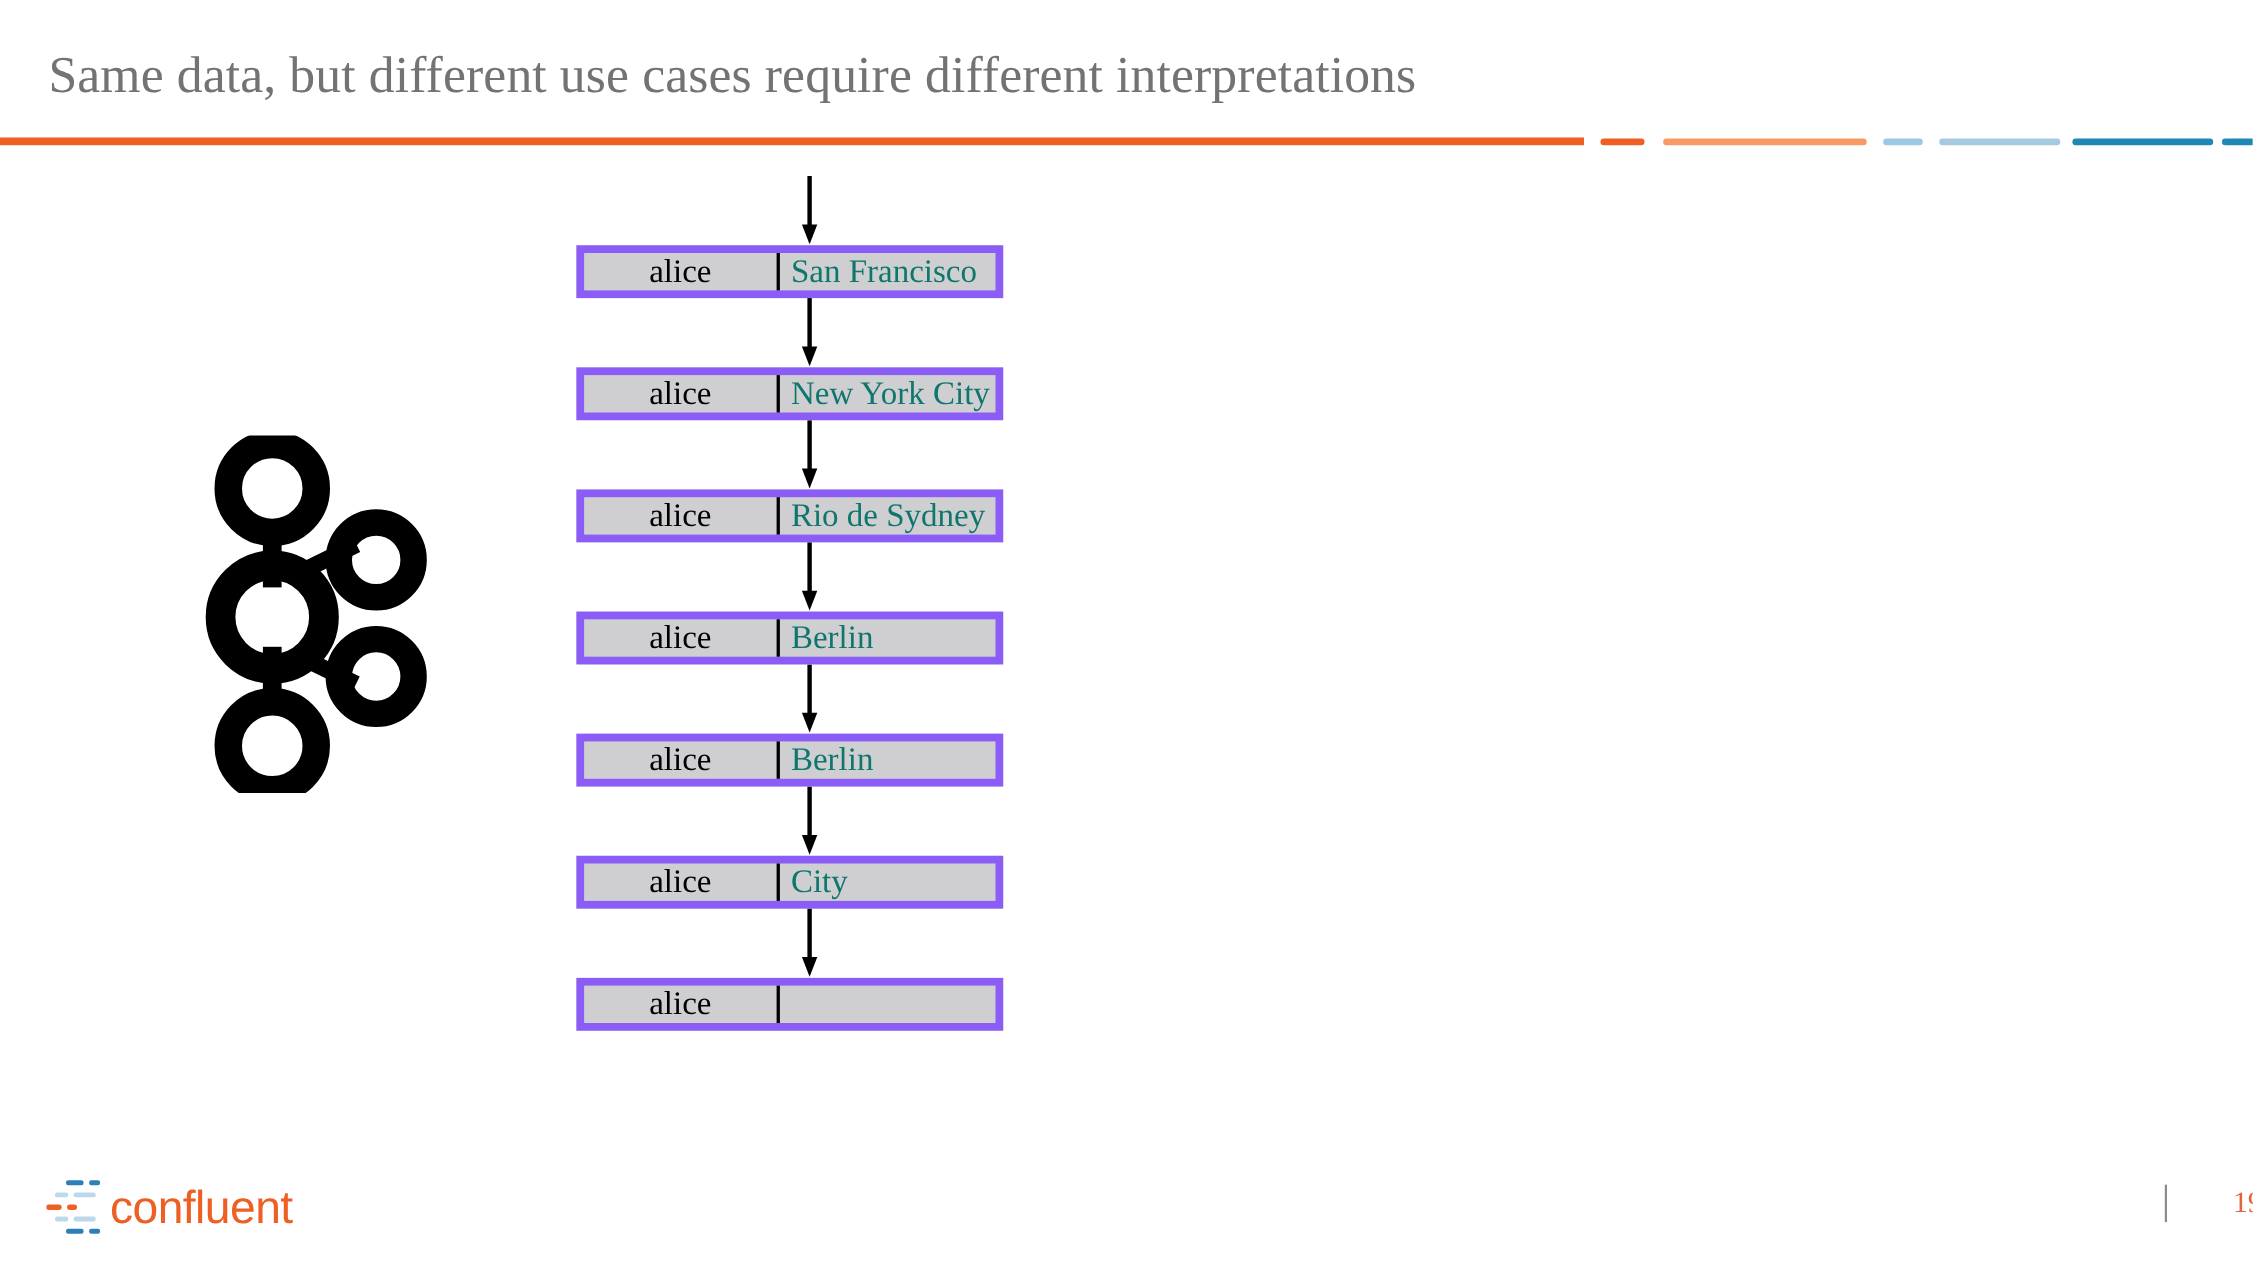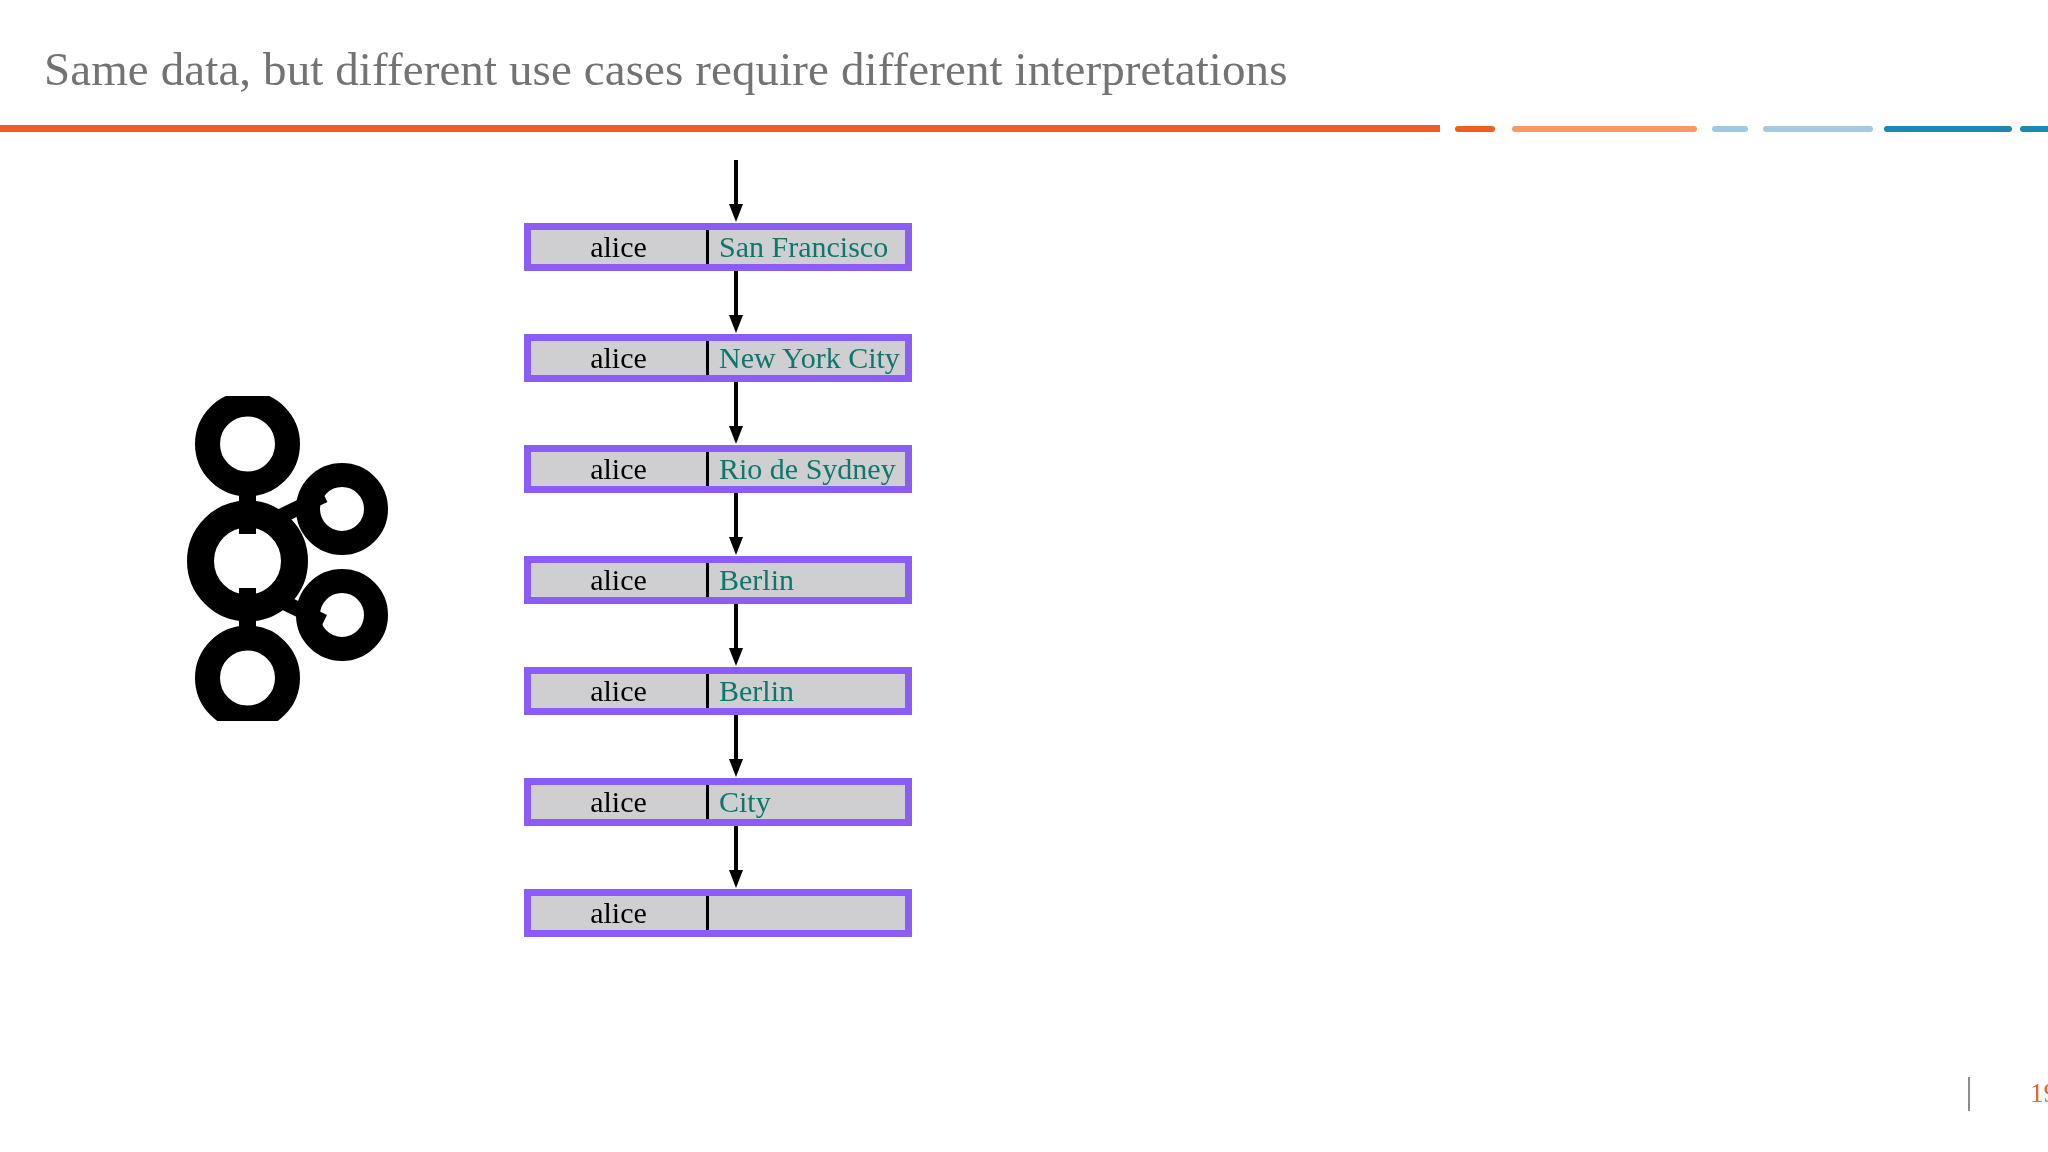--- a/index.html
+++ b/index.html
@@ -263,17 +263,41 @@
         <polygon points="1,44 15,44 8,62" fill="#000000"></polygon>
       </svg>
     </div>
 
     <div class="record-row">
       <div class="cell-key">alice</div>
     </div>
 
   </div>
 
+  <div id="confluent-logo">
+    <svg viewBox="0 0 270 64" xmlns="http://www.w3.org/2000/svg">
+
+      <g>
+
+        <rect x="18" y="5" width="16" height="4.5" rx="2" fill="#2C7FB8"></rect>
+        <rect x="39" y="5" width="10" height="4.5" rx="2" fill="#2C7FB8"></rect>
+
+        <rect x="8" y="16" width="12" height="4.5" rx="2" fill="#BCD9EC"></rect>
+        <rect x="25" y="16" width="20" height="4.5" rx="2" fill="#BCD9EC"></rect>
+
+        <rect x="0" y="27" width="14" height="5" rx="2.5" fill="#ED5F23"></rect>
+        <rect x="19" y="27" width="9" height="5" rx="2.5" fill="#ED5F23"></rect>
+
+        <rect x="8" y="38" width="12" height="4.5" rx="2" fill="#BCD9EC"></rect>
+        <rect x="25" y="38" width="20" height="4.5" rx="2" fill="#BCD9EC"></rect>
+
+        <rect x="18" y="49" width="16" height="4.5" rx="2" fill="#2C7FB8"></rect>
+        <rect x="39" y="49" width="10" height="4.5" rx="2" fill="#2C7FB8"></rect>
+      </g>
+
+      <text x="58" y="44" font-family="Liberation Sans, sans-serif" font-size="42" fill="#ED5F23" letter-spacing="-0.5">confluent</text>
+    </svg>
+  </div>
 
   <div id="page-sep"></div>
   <div id="page-number">19</div>
 
 </div>
 
 </body></html>

